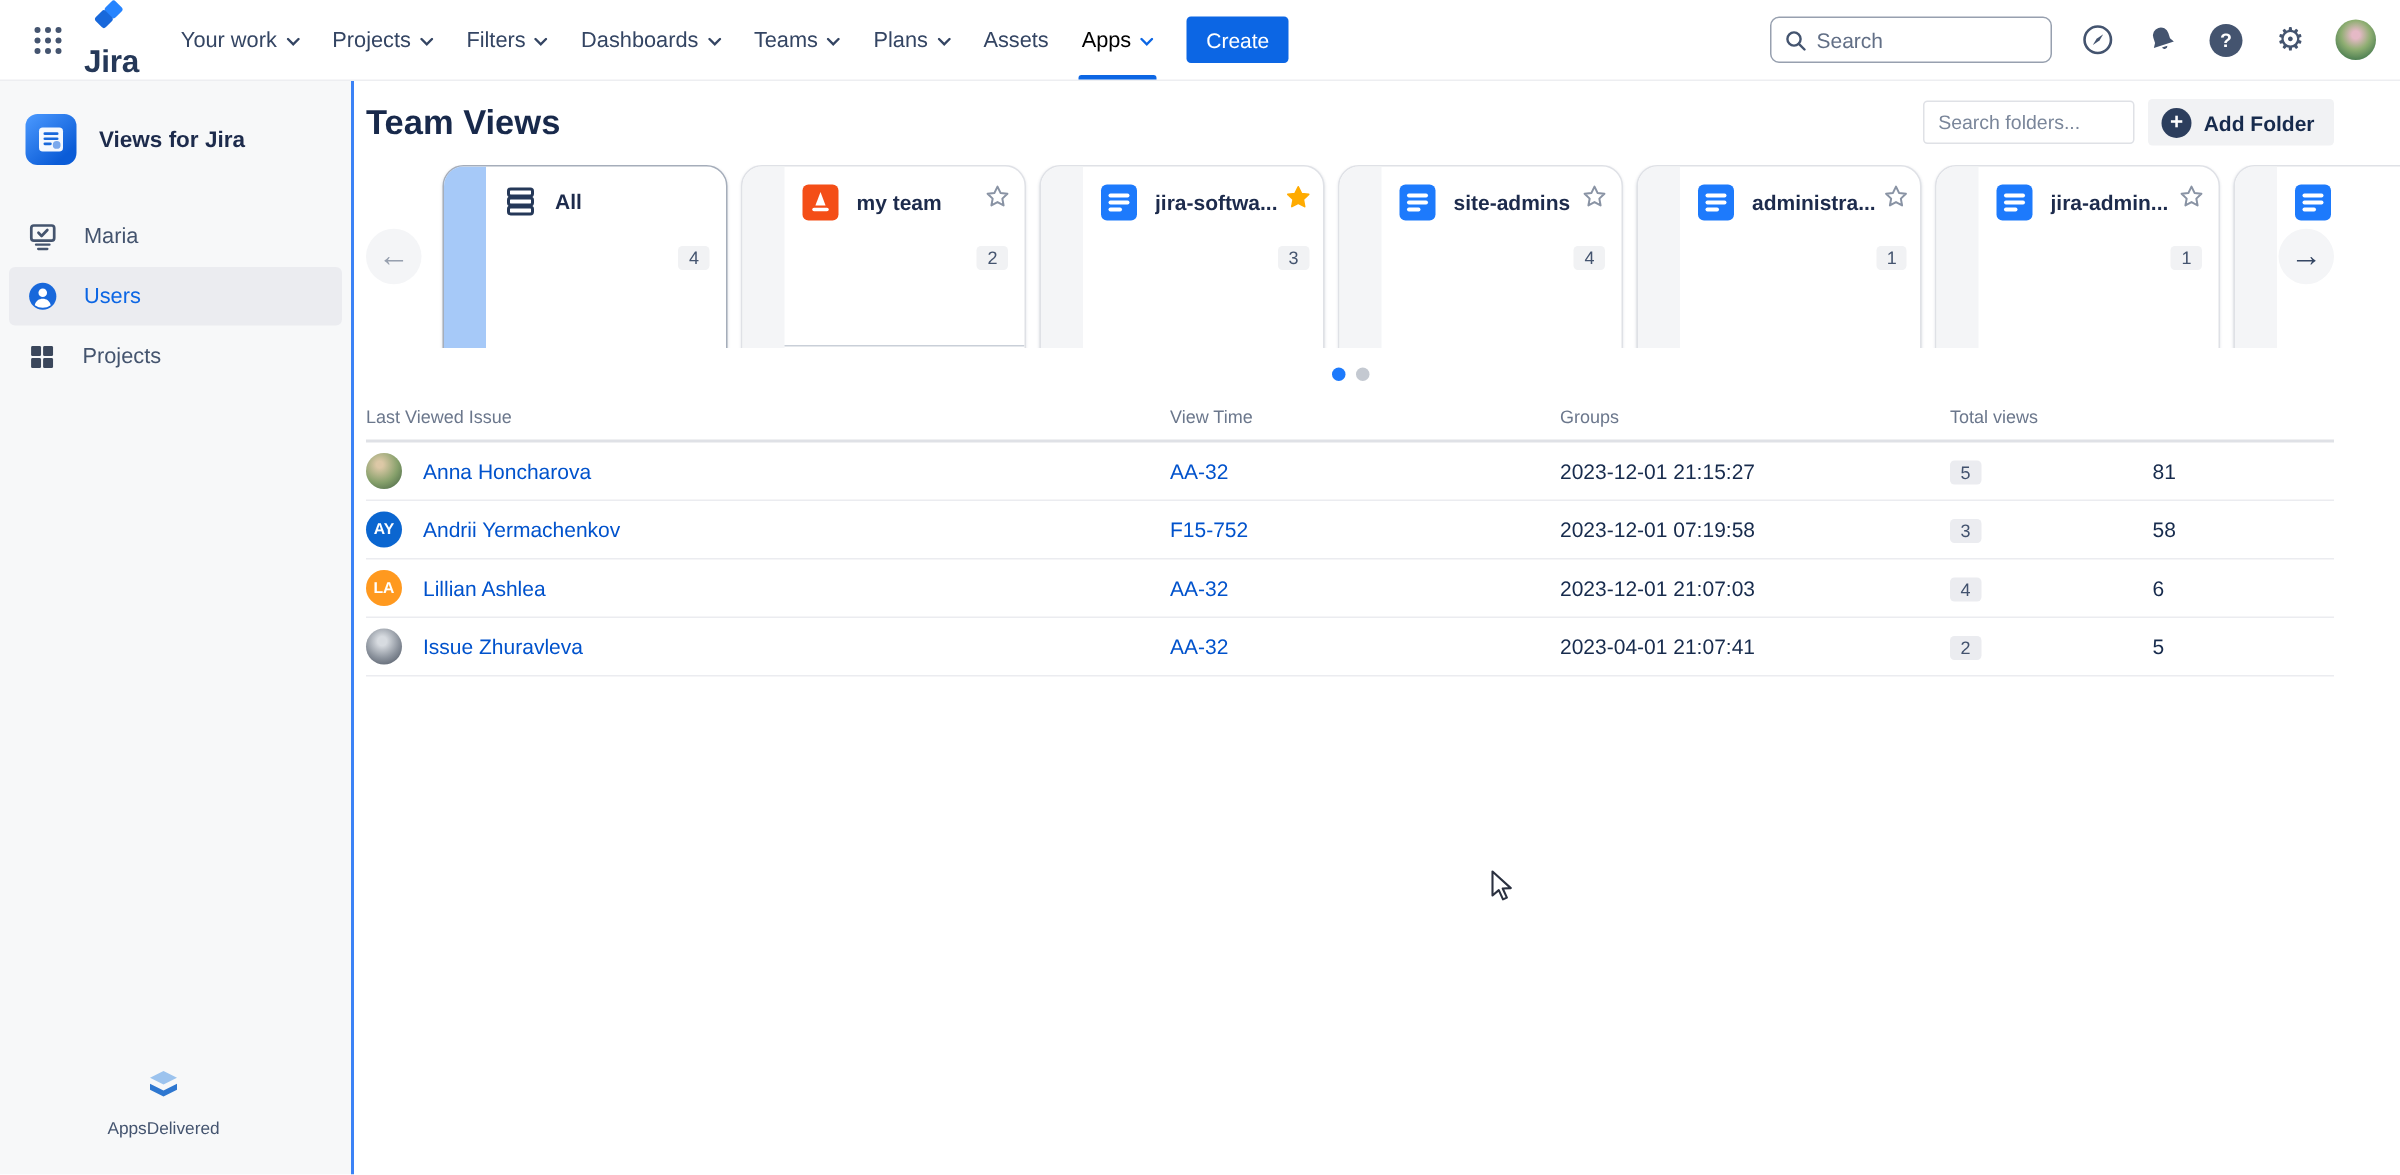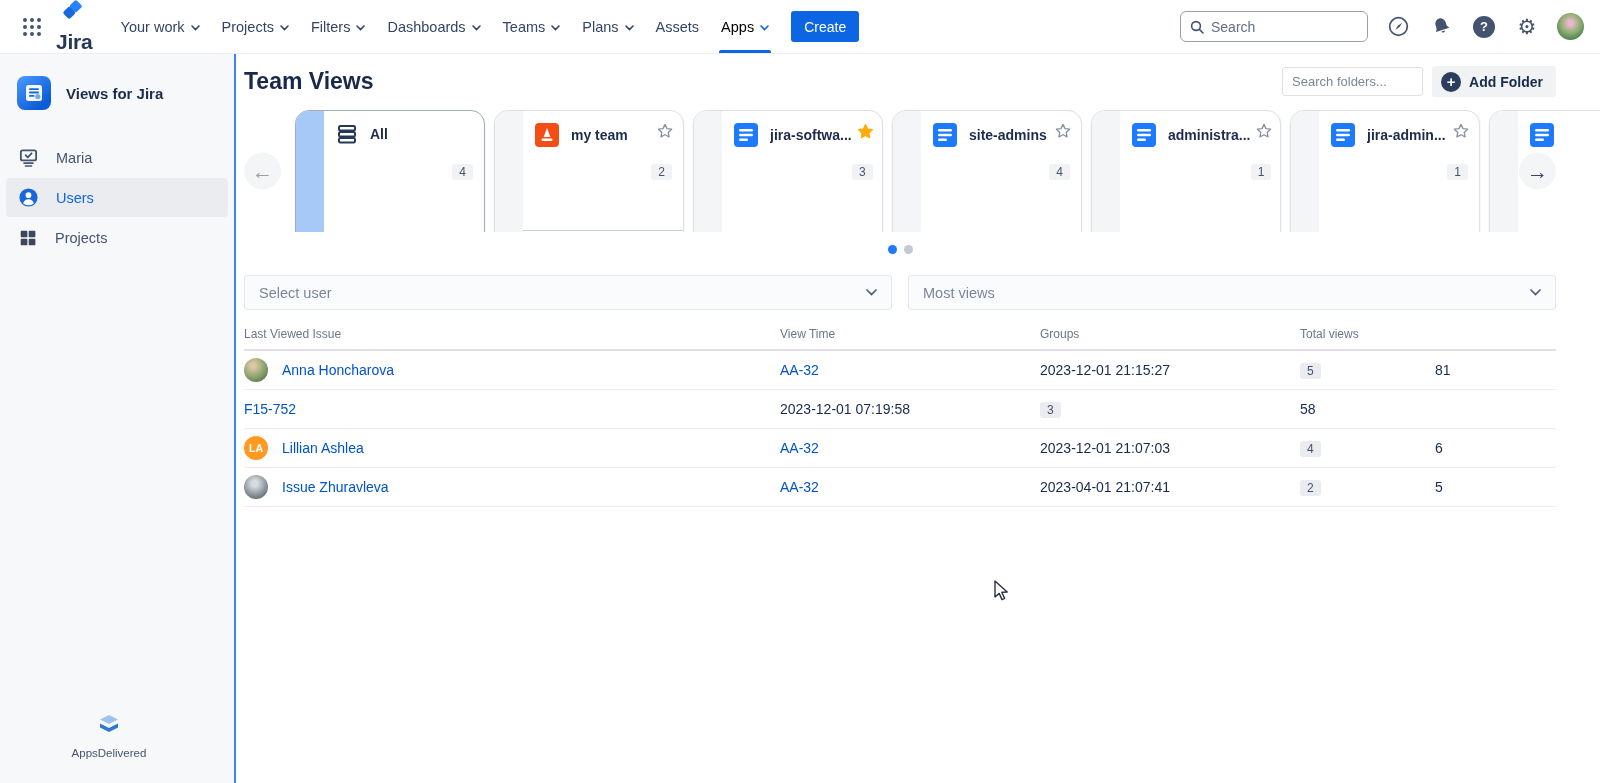--- a/index.html
+++ b/index.html
@@ -480,38 +480,20 @@
             </div>
           </div>
         </div>
       </div>
 
       <div class="dots">
         <span class="dot active"></span>
         <span class="dot"></span>
       </div>
 
-      <div class="filters">
-        <div class="select">
-          <span>Select user</span>
-          <span class="sel-chev">
-            <svg width="11" height="7" viewBox="0 0 11 7">
-                <polyline points="1,1 5.5,5.5 10,1" fill="none" stroke="#505F79" stroke-width="1.7" stroke-linecap="round"></polyline>
-              </svg>
-          </span>
-        </div>
-        <div class="select">
-          <span>Most views</span>
-          <span class="sel-chev">
-            <svg width="11" height="7" viewBox="0 0 11 7">
-                <polyline points="1,1 5.5,5.5 10,1" fill="none" stroke="#505F79" stroke-width="1.7" stroke-linecap="round"></polyline>
-              </svg>
-          </span>
-        </div>
-      </div>
 
       <div class="table">
         <div class="tgrid thead">
           <span class="th">Last Viewed Issue</span>
           <span class="th">View Time</span>
           <span class="th">Groups</span>
           <span class="th">Total views</span>
         </div>
 
         <div class="tgrid trow">
@@ -519,20 +501,24 @@
             <span class="avatar av-photo-a"></span>
             <a class="link">Anna Honcharova</a>
           </span>
           <a class="link">AA-32</a>
           <span class="vtime">2023-12-01 21:15:27</span>
           <span><span class="gbadge">5</span></span>
           <span>81</span>
         </div>
 
         <div class="tgrid trow">
+          <span class="ucell">
+            <span class="avatar" style="background:#0B66D0;">AY</span>
+            <a class="link">Andrii Yermachenkov</a>
+          </span>
           <a class="link">F15-752</a>
           <span class="vtime">2023-12-01 07:19:58</span>
           <span><span class="gbadge">3</span></span>
           <span>58</span>
         </div>
 
         <div class="tgrid trow">
           <span class="ucell">
             <span class="avatar" style="background:#FF991F;">LA</span>
             <a class="link">Lillian Ashlea</a>

